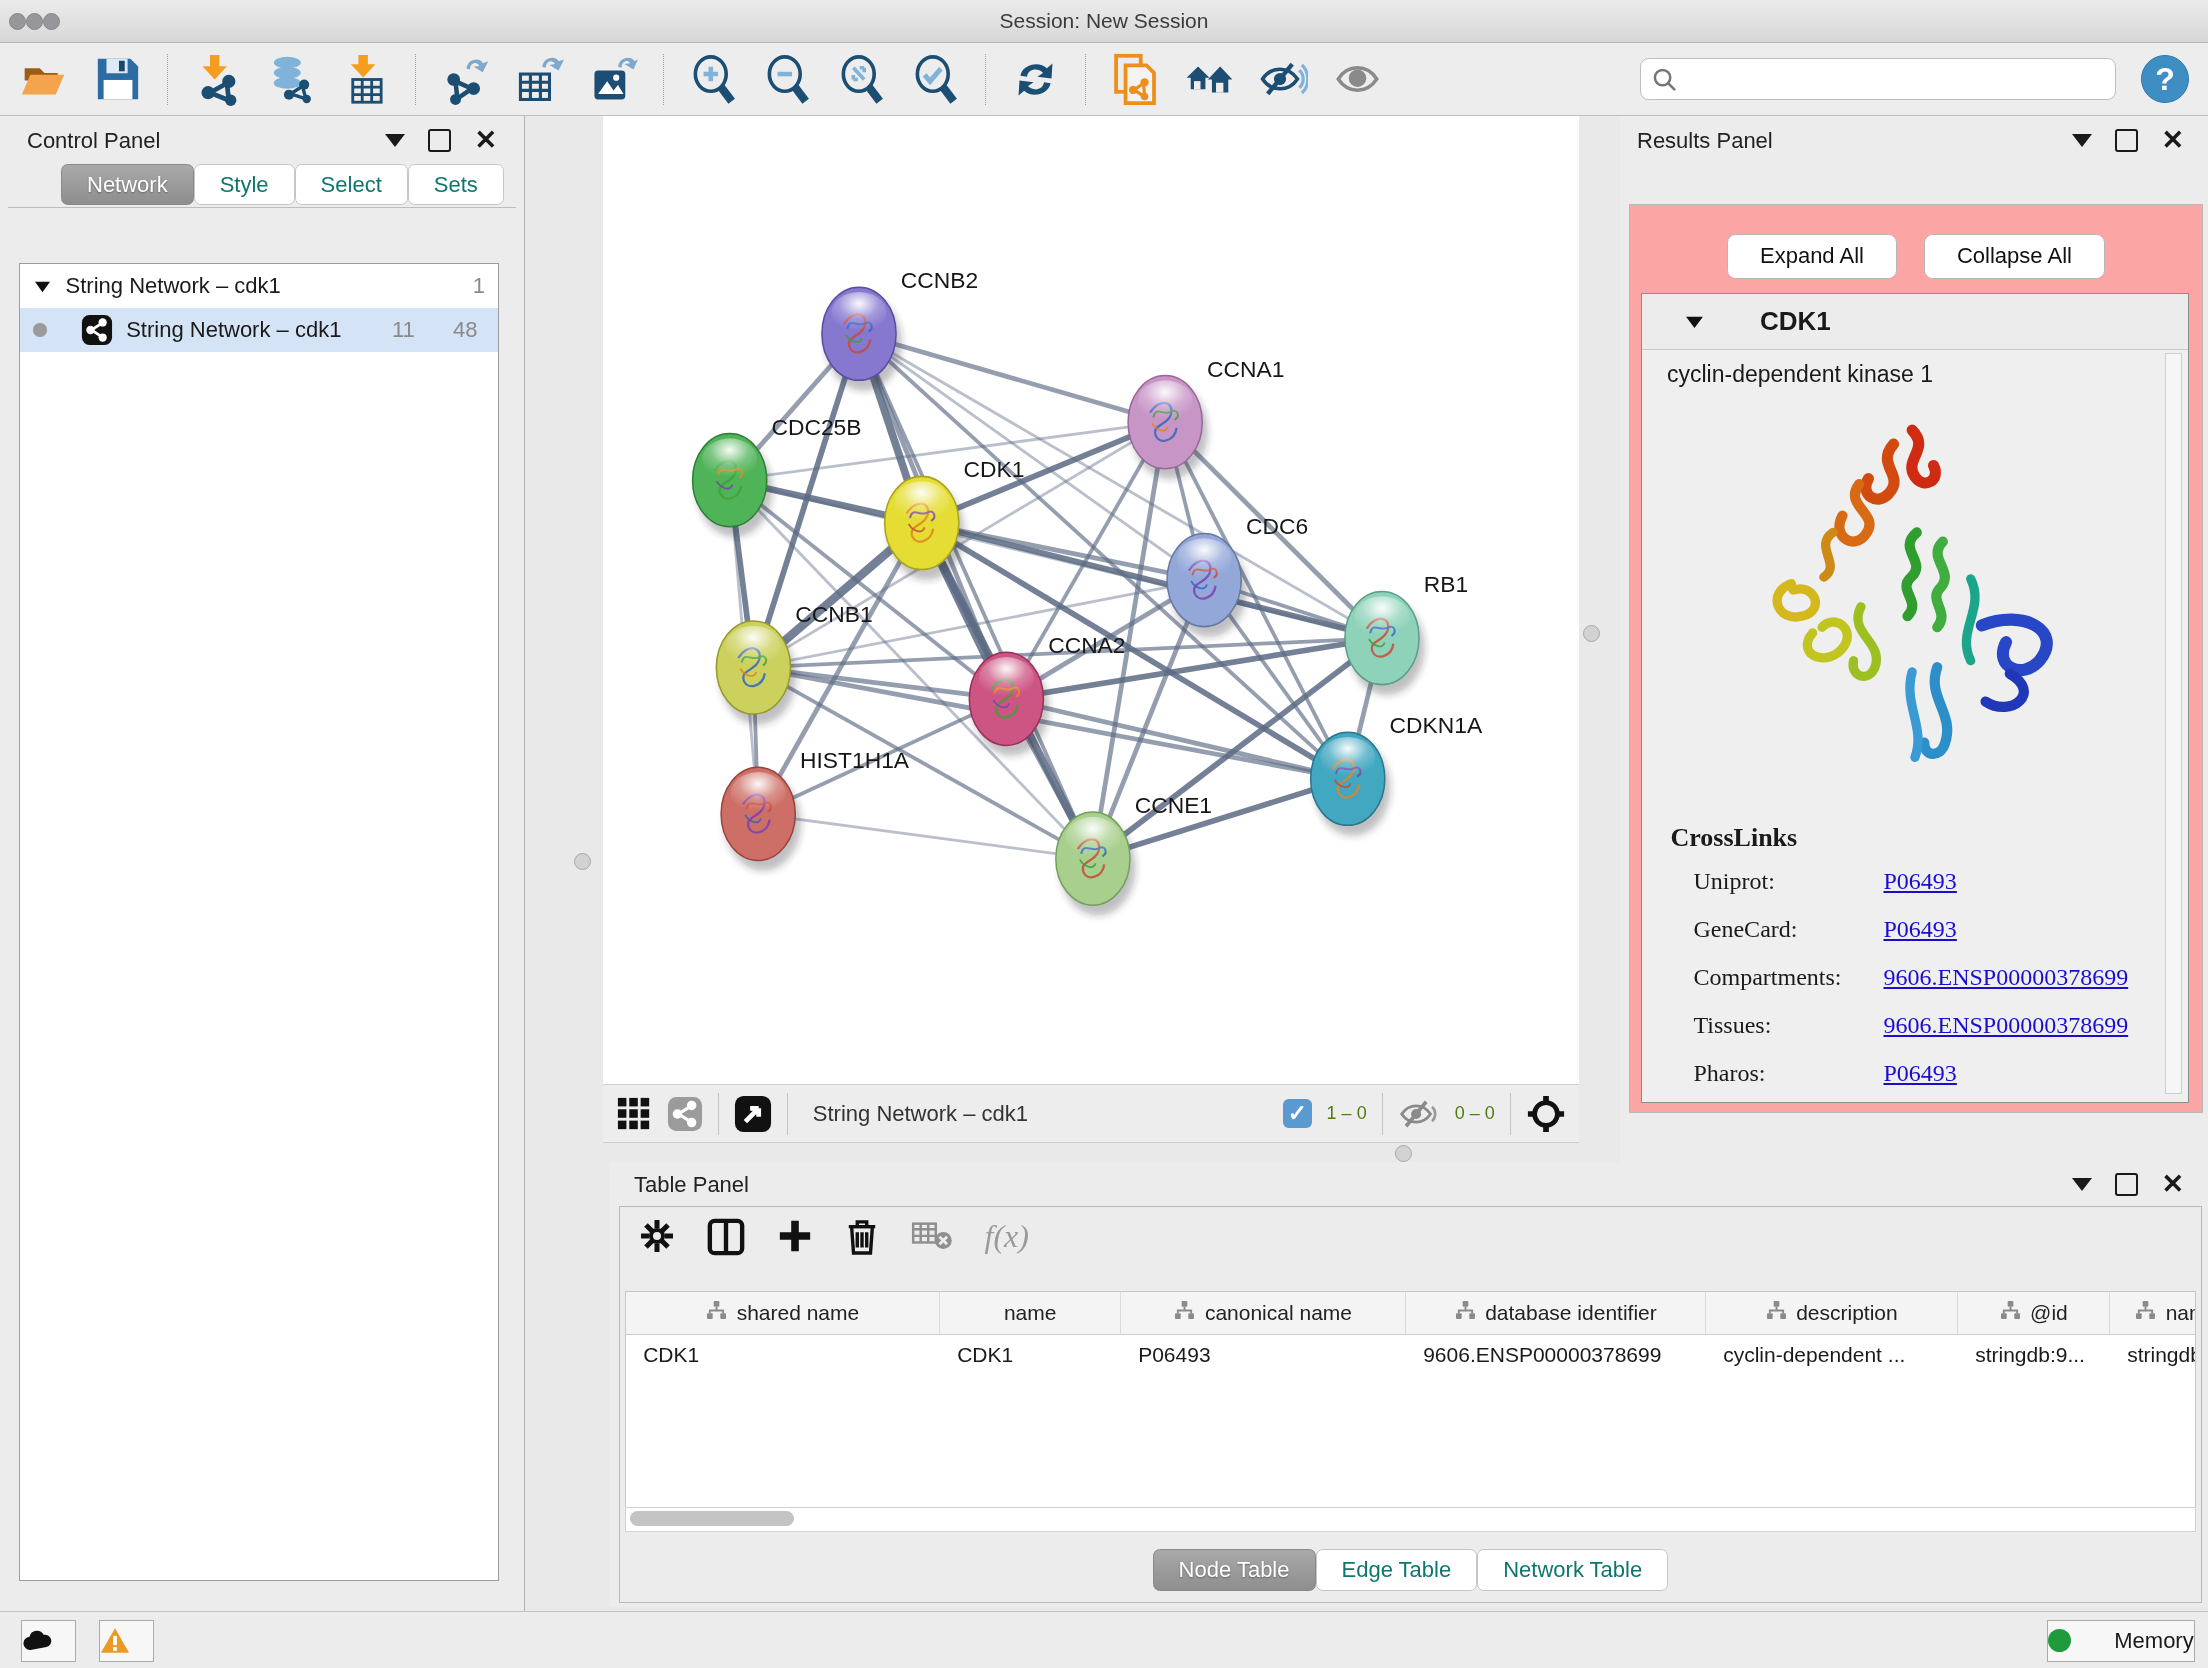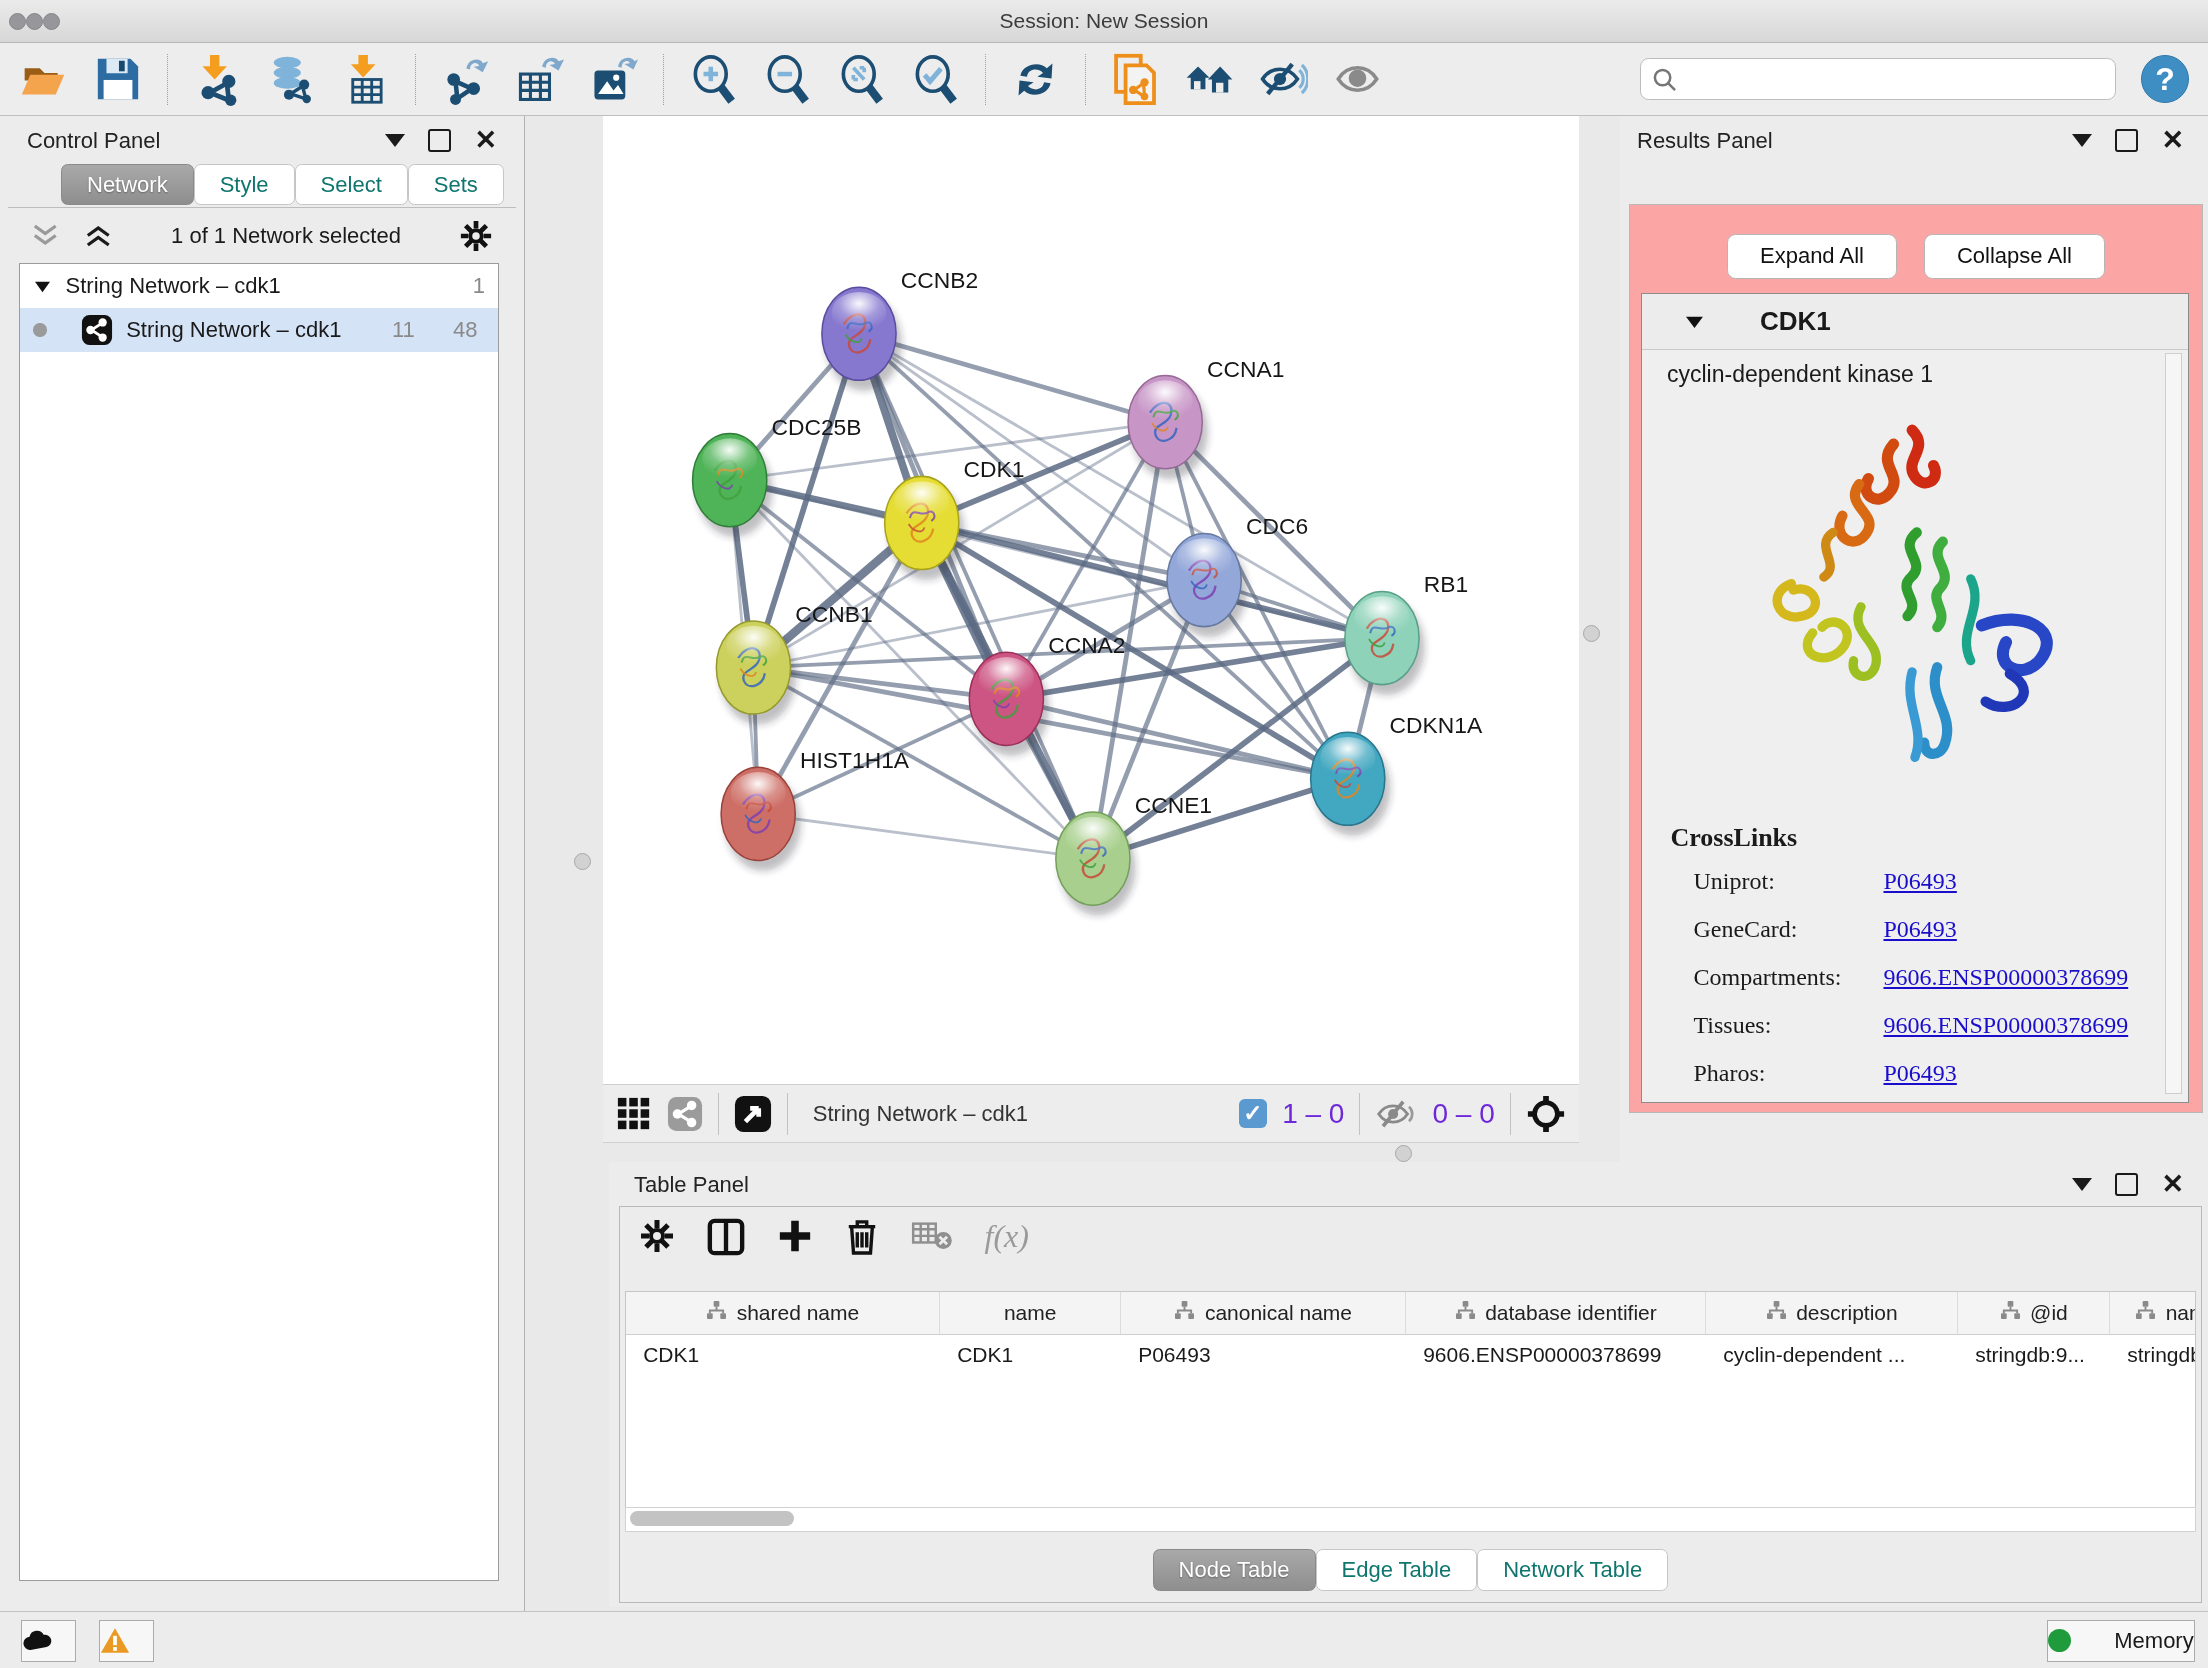--- a/index.html
+++ b/index.html
@@ -40,21 +40,21 @@
   .tree-box{position:absolute;left:11.4px;right:17px;top:55px;bottom:23px;background:#fff;border:1px solid #9c9c9c;}
   .tree-row{display:flex;align-items:center;height:44px;font-size:22px;gap:13.3px;padding:0 13.3px;}
   .tree-row.selected{background:#d5e3f6;}
   .tree-count{color:#8a8a8a;}
   
   .canvas{position:absolute;left:603px;top:116px;width:976px;height:968px;background:#ffffff;}
   .net-toolbar{position:absolute;left:603px;top:1084px;width:976px;height:59px;background:#ededed;
     border-top:1px solid #cfcfcf;border-bottom:1px solid #cfcfcf;display:flex;align-items:center;padding:0 13.3px;box-sizing:border-box;gap:15px;}
   .nt-sep{width:0;height:42px;border-left:1px solid #c2c2c2;}
   .nt-title{font-size:22px;color:#333;flex:1;padding-left:9.5px;}
-  .nt-num{font-size:28px;color:#6d28d9;}
+  .nt-num{font-size:18px;color:#4d7c0f;}
   .checkbox{width:28.5px;height:28.5px;background:#5b9ad0;border-radius:5.7px;color:#fff;font-size:23px;
     display:flex;align-items:center;justify-content:center;font-weight:bold;}
   
   .rp{position:absolute;left:1620px;top:116px;width:589px;height:1046px;background:#ececec;}
   .rp-tabrow{position:absolute;left:0;right:0;top:46px;display:flex;justify-content:center;}
   .rp-outer{position:absolute;left:8.6px;right:5.7px;top:88px;height:907px;border:1px solid #b8b8b8;background:#fca5a5;}
   .rp-buttons{position:absolute;left:0;right:0;top:28.5px;display:flex;justify-content:center;gap:27px;}
   .rp-btn{background:#fff;border:1px solid #b5b5b5;border-radius:8.6px;font-size:22px;padding:8.6px 32px;color:#111;}
   .rp-inner{position:absolute;left:11.4px;right:13.3px;top:88px;bottom:9.5px;border:1px solid #8c8c8c;background:#efefef;}
   .gene-head{position:absolute;left:0;right:0;top:0;height:55px;background:#ececec;border-bottom:1px solid #c9c9c9;
@@ -272,38 +272,20 @@
       <span class="wb-float"></span>
       <span class="wb-close">✕</span>
     </div>
     <div class="cp-tabs" id="cp-tabs">
         <div class="tab active">Network</div>
         <div class="tab">Style</div>
         <div class="tab">Select</div>
         <div class="tab">Sets</div>
       </div>
     <div class="cp-box">
-      <div class="cp-selrow">
-        <svg width="28.5" height="25" viewBox="0 0 30 26">
-          <path d="M4 3 l11 8 11 -8 M4 13 l11 8 11 -8" stroke="#9a9a9a" stroke-width="3.4" fill="none"></path>
-        </svg>
-        <svg width="28.5" height="25" viewBox="0 0 30 26">
-          <path d="M4 23 l11 -8 11 8 M4 13 l11 -8 11 8" stroke="#1a1a1a" stroke-width="3.4" fill="none"></path>
-        </svg>
-        <span class="sel-text">1 of 1 Network selected</span>
-        <svg class="gear-svg" width="34" height="34" viewBox="0 0 36 36">
-          <g fill="#111">
-            <circle cx="18" cy="18" r="8"></circle>
-            <g stroke="#111" stroke-width="5">
-              <path d="M18 2 v8 M18 26 v8 M2 18 h8 M26 18 h8 M7 7 l6 6 M23 23 l6 6 M29 7 l-6 6 M13 23 l-6 6"></path>
-            </g>
-            <circle cx="18" cy="18" r="4" fill="#ececec"></circle>
-          </g>
-        </svg>
-      </div>
       <div class="tree-box">
         <div class="tree-row">
           <svg width="19" height="15" viewBox="0 0 20 16">
             <path d="M2 3 h16 l-8 11z" fill="#111"></path>
           </svg>
           <span>String Network – cdk1</span>
           <span class="tree-count" style="margin-left:auto;">1</span>
         </div>
         <div class="tree-row selected">
           <span style="width:13.3px;height:13.3px;border-radius:50%;background:#9a9a9a;display:inline-block;"></span>

